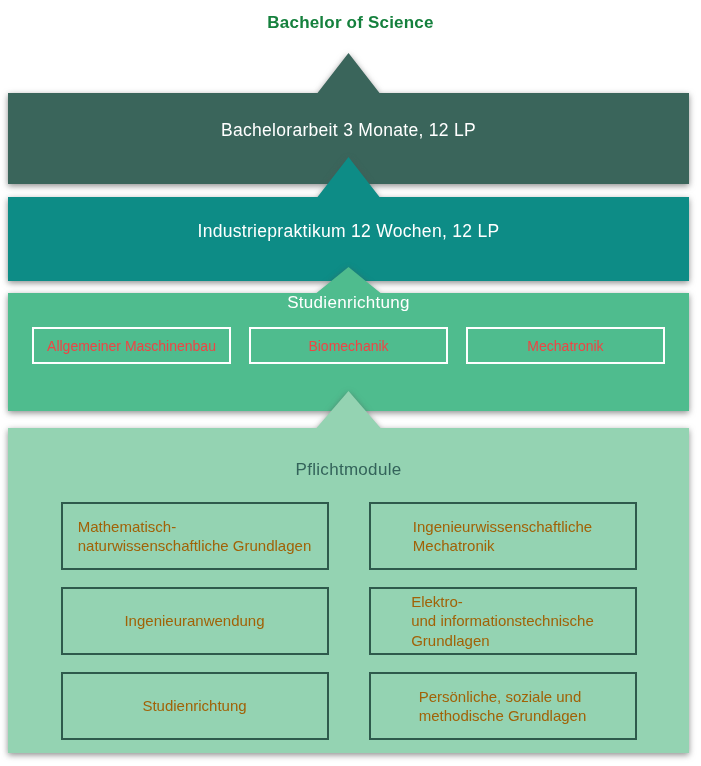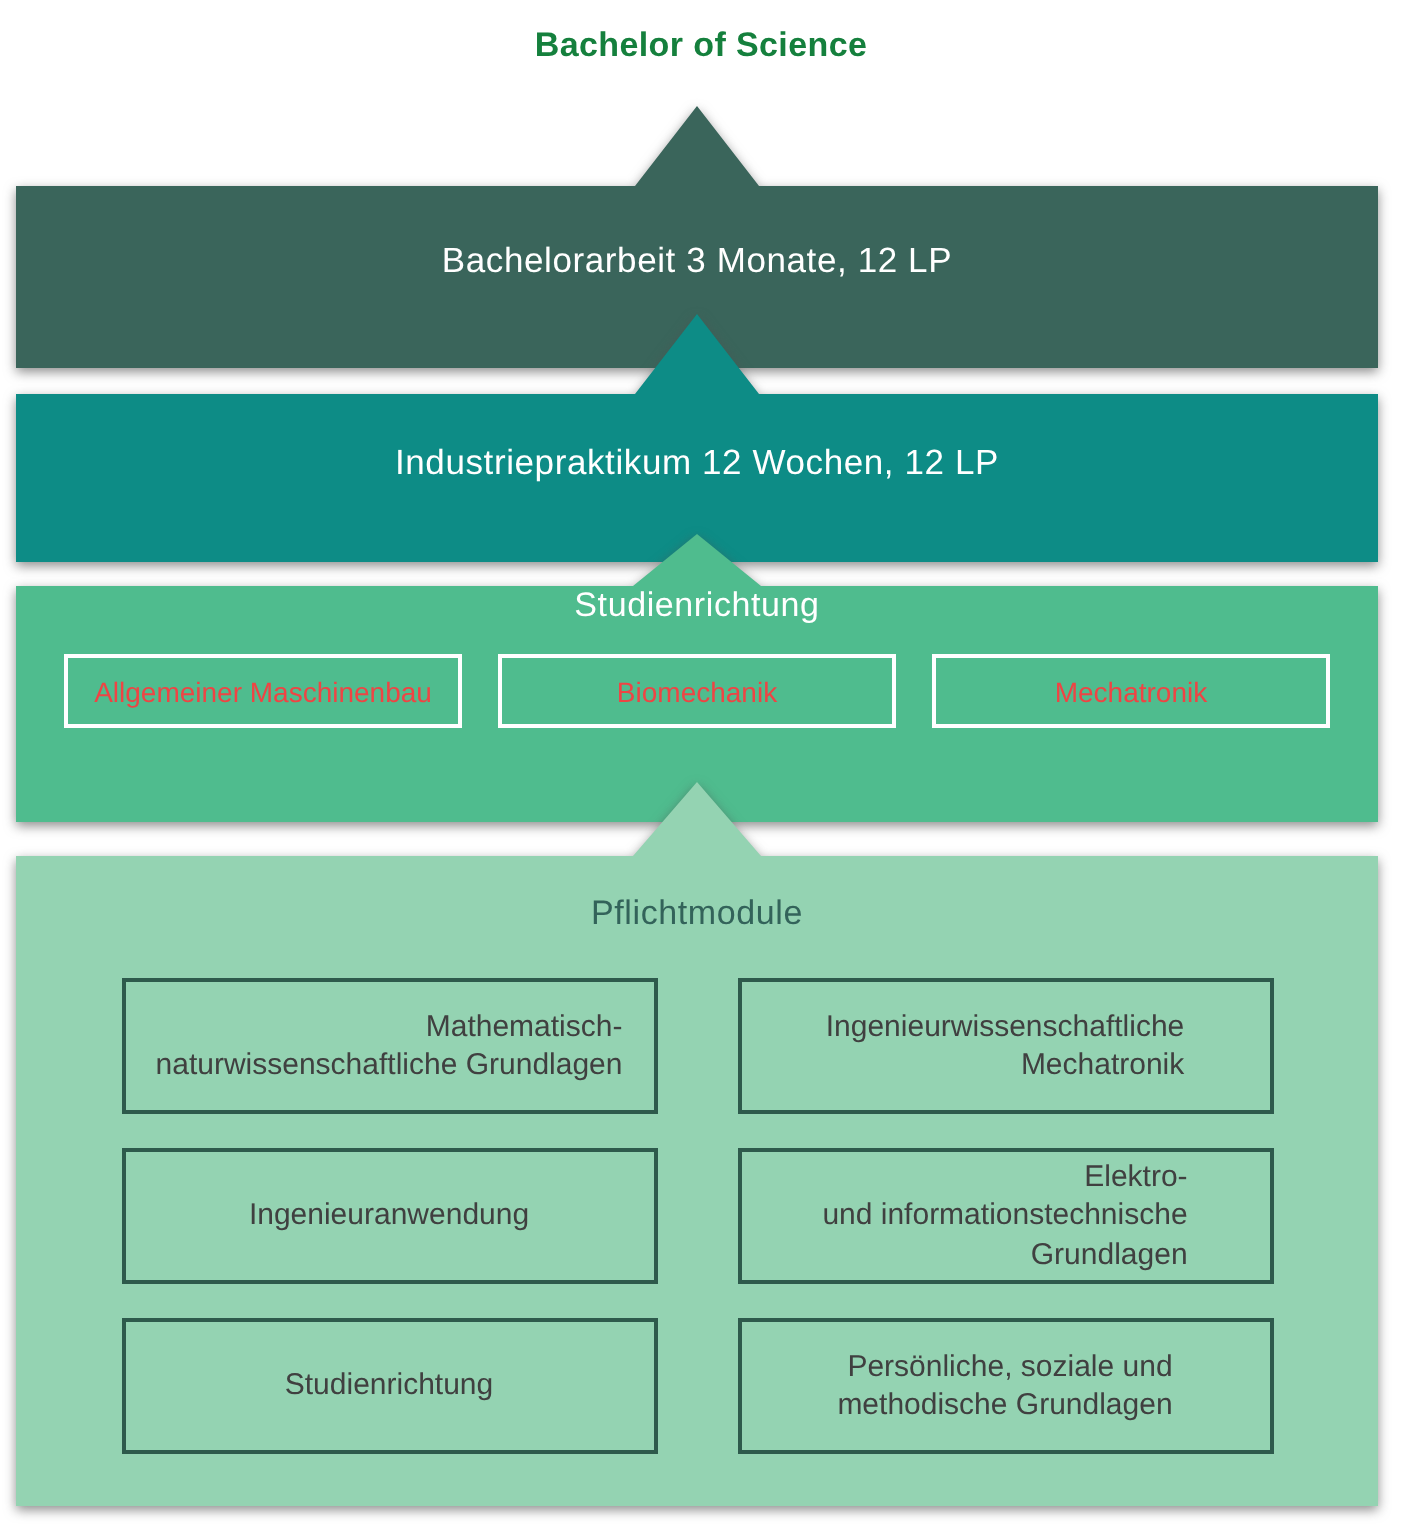--- a/index.html
+++ b/index.html
@@ -69,21 +69,21 @@
     color: #ffffff;
     font-size: 17.5px;
     letter-spacing: 0.3px;
   }
   .stage-heading {
     text-align: center;
     font-size: 17px;
     letter-spacing: 0.3px;
   }
   #stage-studienrichtung .stage-heading { color: #ffffff; }
-  #stage-pflichtmodule .stage-heading   { color: #33635a; padding-top: 19px; }
+  #stage-pflichtmodule .stage-heading   { color: #33635a; padding-top: 32px; }
 
   .option-row {
     margin-top: 14px;
     display: flex;
     justify-content: center;
     gap: 18px;
   }
   .option-box {
     width: 199px;
     height: 37px;
@@ -104,24 +104,24 @@
     column-gap: 40px;
     row-gap: 17px;
     justify-content: center;
   }
   .module-box {
     box-sizing: border-box;
     border: 2px solid #2e5a4c;
     display: flex;
     align-items: center;
     justify-content: center;
-    color: #404040;
+    color: #a16207;
     font-size: 15px;
     line-height: 1.3;
-    text-align: right;
+    text-align: left;
     white-space: pre-line;
     padding: 2px 8px;
   }
 </style>
 </head>
 <body>
 
 <div class="canvas">
 
   <div class="degree-title">Bachelor of Science</div>

